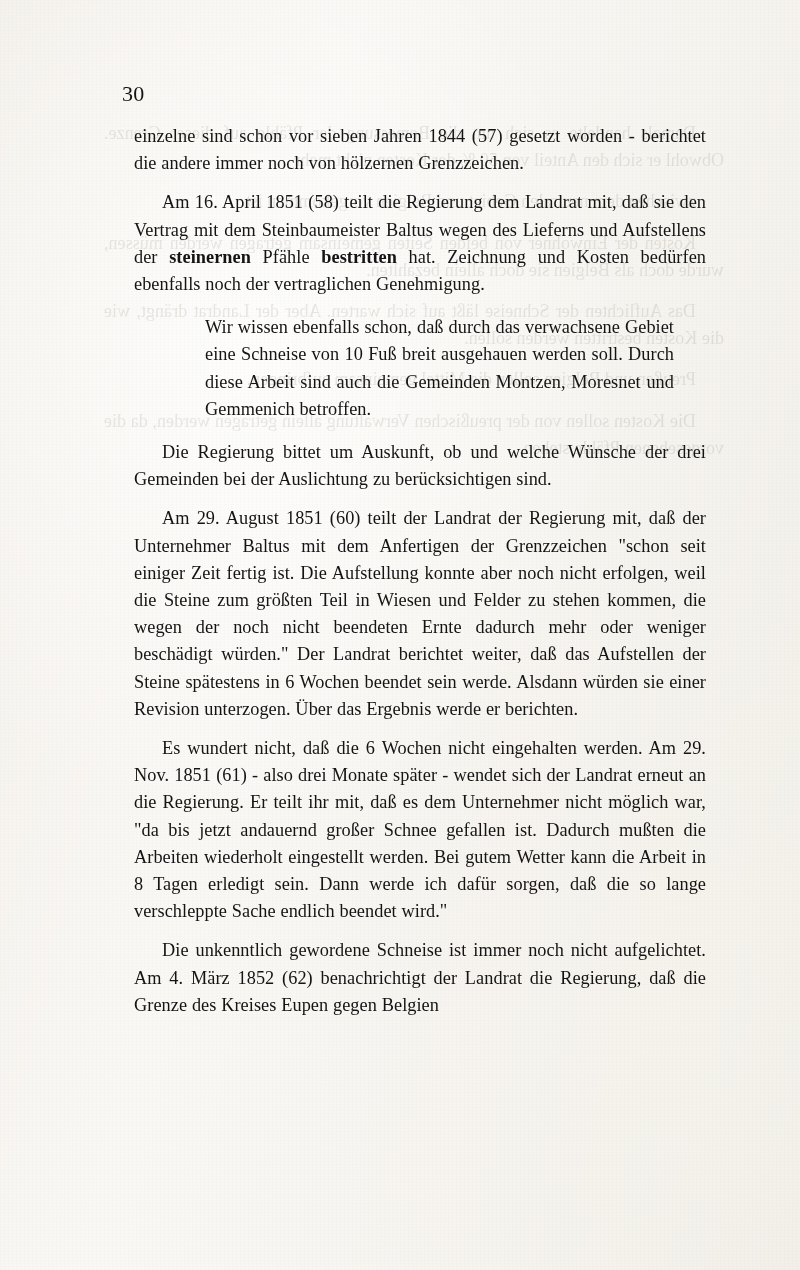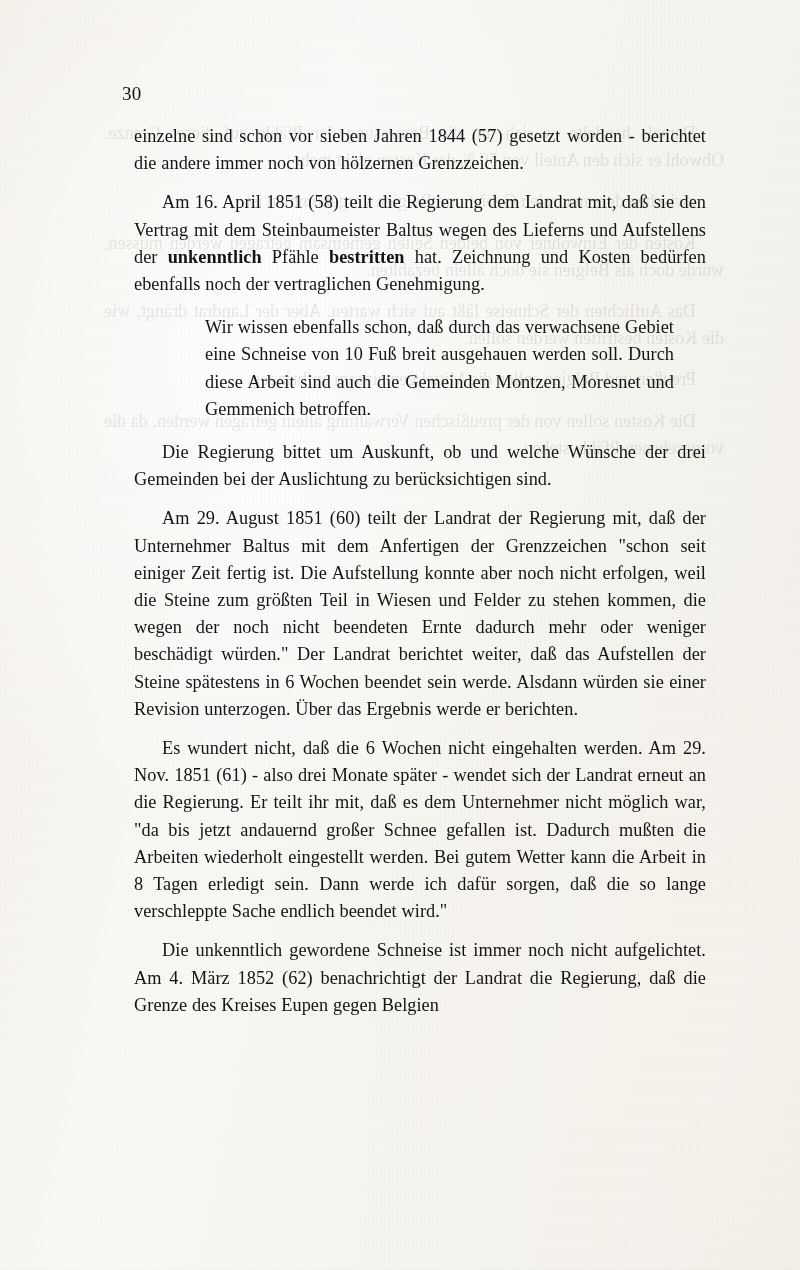--- a/index.html
+++ b/index.html
@@ -61,21 +61,21 @@
   #bleed-through p { margin: 0 0 14px 0; text-indent: 28px; }
 
   #content {
     position: absolute;
     left: 122px;
     top: 82px;
     width: 596px;
   }
 
   .folio {
-    font-size: 19px;
+    font-size: 22px;
     line-height: 24px;
     margin: 0 0 17px 0;
     letter-spacing: 0.3px;
   }
 
   .para {
     margin: 12px;
     font-size: 18.3px;
     line-height: 27.2px;
     text-align: justify;
@@ -118,21 +118,21 @@
   </div>
 
   <div id="paper-grain"></div>
 
   <div id="content">
 
     <div class="folio">30</div>
 
     <p class="para cont">einzelne sind schon vor sieben Jahren 1844 (57) gesetzt worden - berichtet die andere immer noch von hölzernen Grenzzeichen.</p>
 
-    <p class="para">Am 16. April 1851 (58) teilt die Regierung dem Landrat mit, daß sie den Vertrag mit dem Steinbaumeister Baltus wegen des Lieferns und Aufstellens der <b>unkenntlich</b> Pfähle <b>bestritten</b> hat. Zeichnung und Kosten bedürfen ebenfalls noch der vertraglichen Genehmigung.</p>
+    <p class="para">Am 16. April 1851 (58) teilt die Regierung dem Landrat mit, daß sie den Vertrag mit dem Steinbaumeister Baltus wegen des Lieferns und Aufstellens der <b>steinernen</b> Pfähle <b>bestritten</b> hat. Zeichnung und Kosten bedürfen ebenfalls noch der vertraglichen Genehmigung.</p>
 
 
     <p class="blockquote">Wir wissen ebenfalls schon, daß durch das verwachsene Gebiet eine Schneise von 10 Fuß breit ausgehauen werden soll. Durch diese Arbeit sind auch die Gemeinden Montzen, Moresnet und Gemmenich betroffen.</p>
 
     <p class="para">Die Regierung bittet um Auskunft, ob und welche Wünsche der drei Gemeinden bei der Auslichtung zu berücksichtigen sind.</p>
 
     <p class="para">Am 29. August 1851 (60) teilt der Landrat der Regierung mit, daß der Unternehmer Baltus mit dem Anfertigen der Grenzzeichen "schon seit einiger Zeit fertig ist. Die Aufstellung konnte aber noch nicht erfolgen, weil die Steine zum größten Teil in Wiesen und Felder zu stehen kommen, die wegen der noch nicht beendeten Ernte dadurch mehr oder weniger beschädigt würden." Der Landrat berichtet weiter, daß das Aufstellen der Steine spätestens in 6 Wochen beendet sein werde. Alsdann würden sie einer Revision unterzogen. Über das Ergebnis werde er berichten.</p>
 
     <p class="para">Es wundert nicht, daß die 6 Wochen nicht eingehalten werden. Am 29. Nov. 1851 (61) - also drei Monate später - wendet sich der Landrat erneut an die Regierung. Er teilt ihr mit, daß es dem Unternehmer nicht möglich war, "da bis jetzt andauernd großer Schnee gefallen ist. Dadurch mußten die Arbeiten wiederholt eingestellt werden. Bei gutem Wetter kann die Arbeit in 8 Tagen erledigt sein. Dann werde ich dafür sorgen, daß die so lange verschleppte Sache endlich beendet wird."</p>
 

